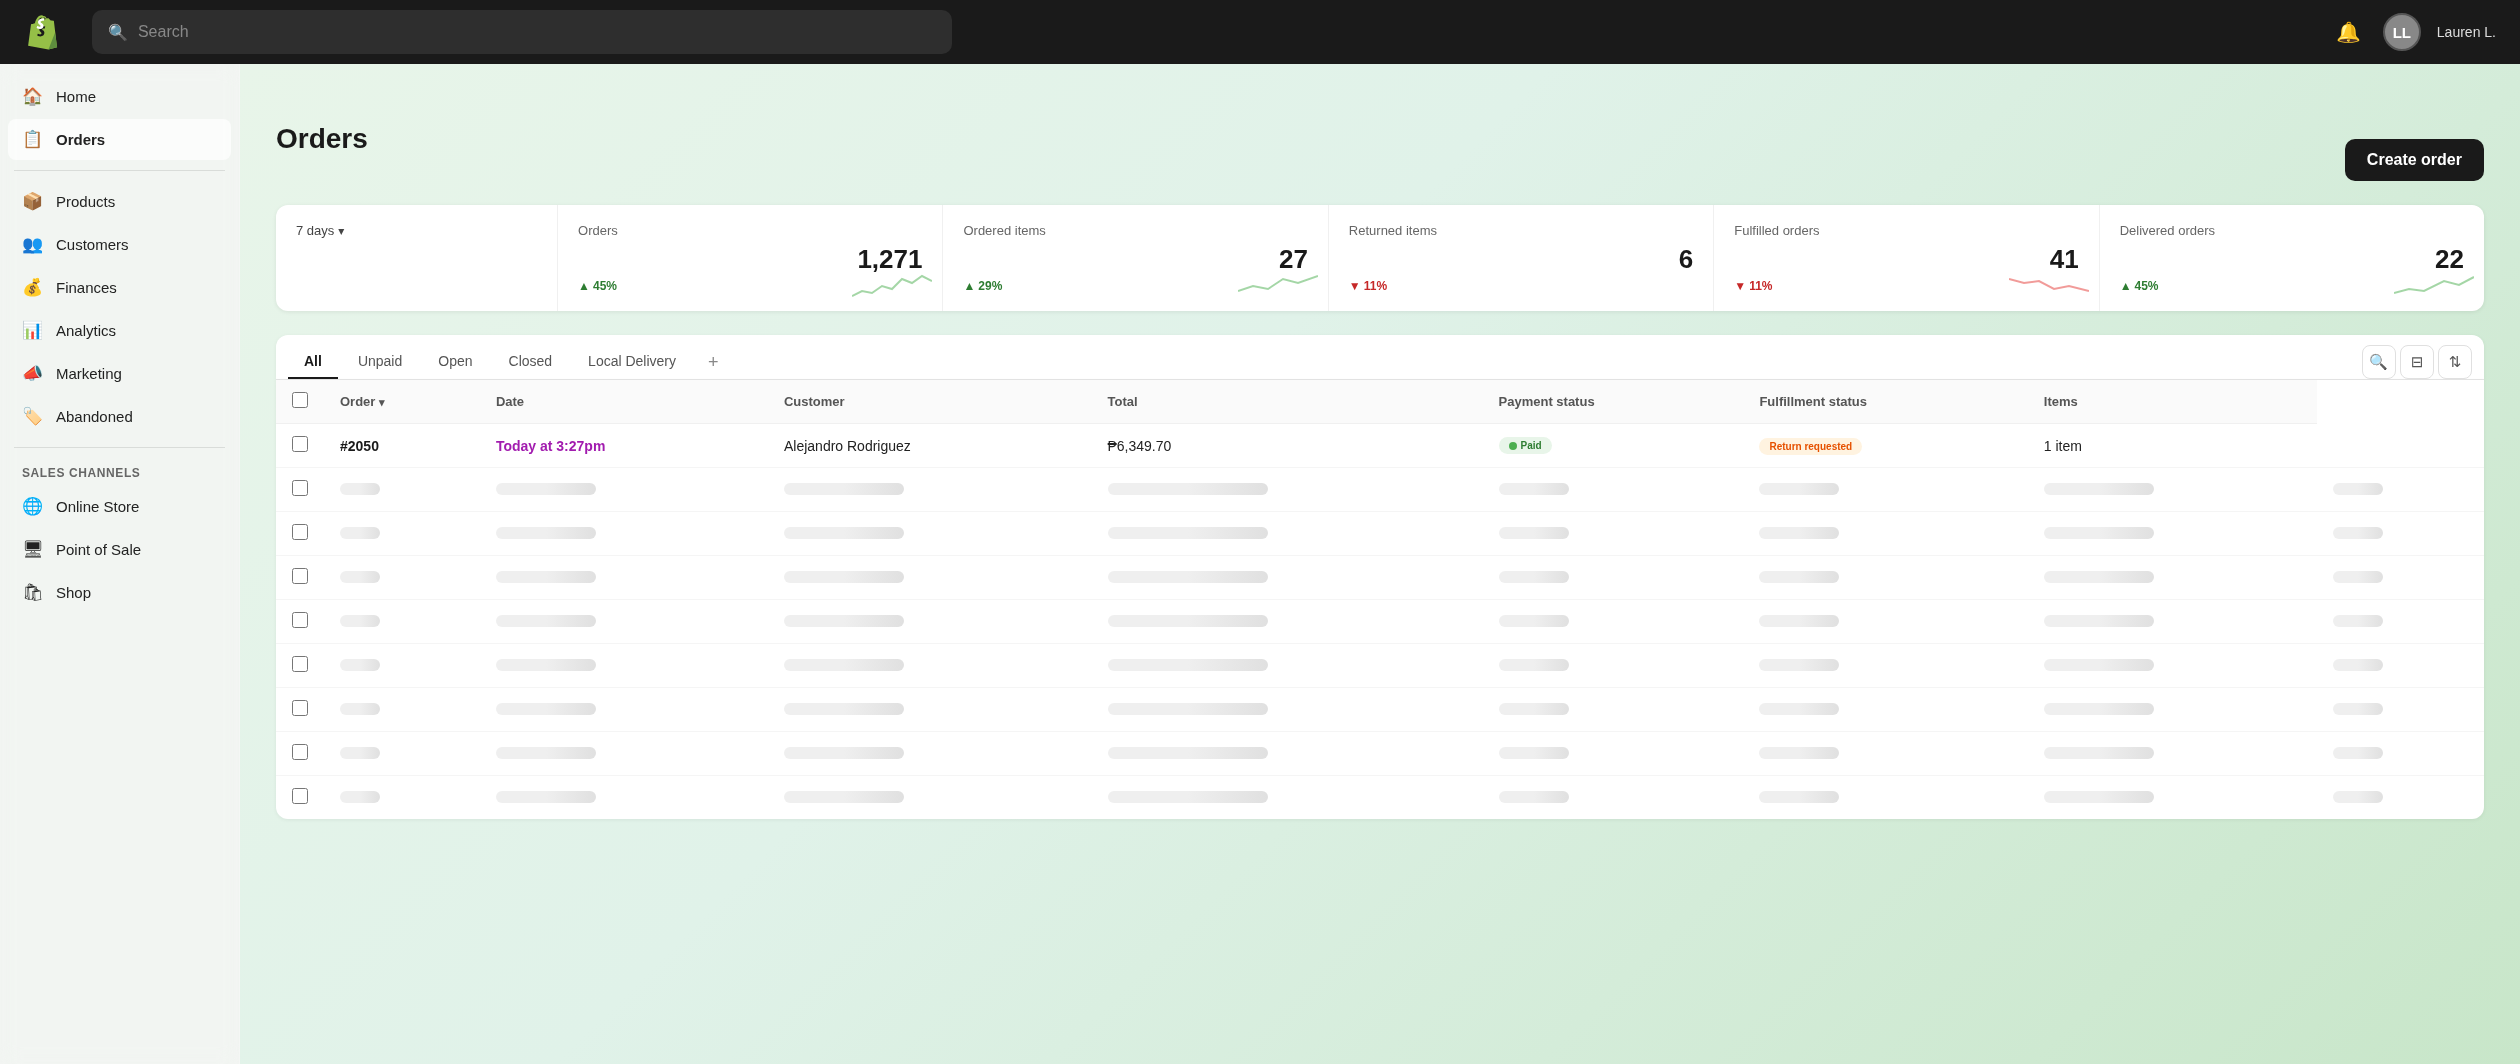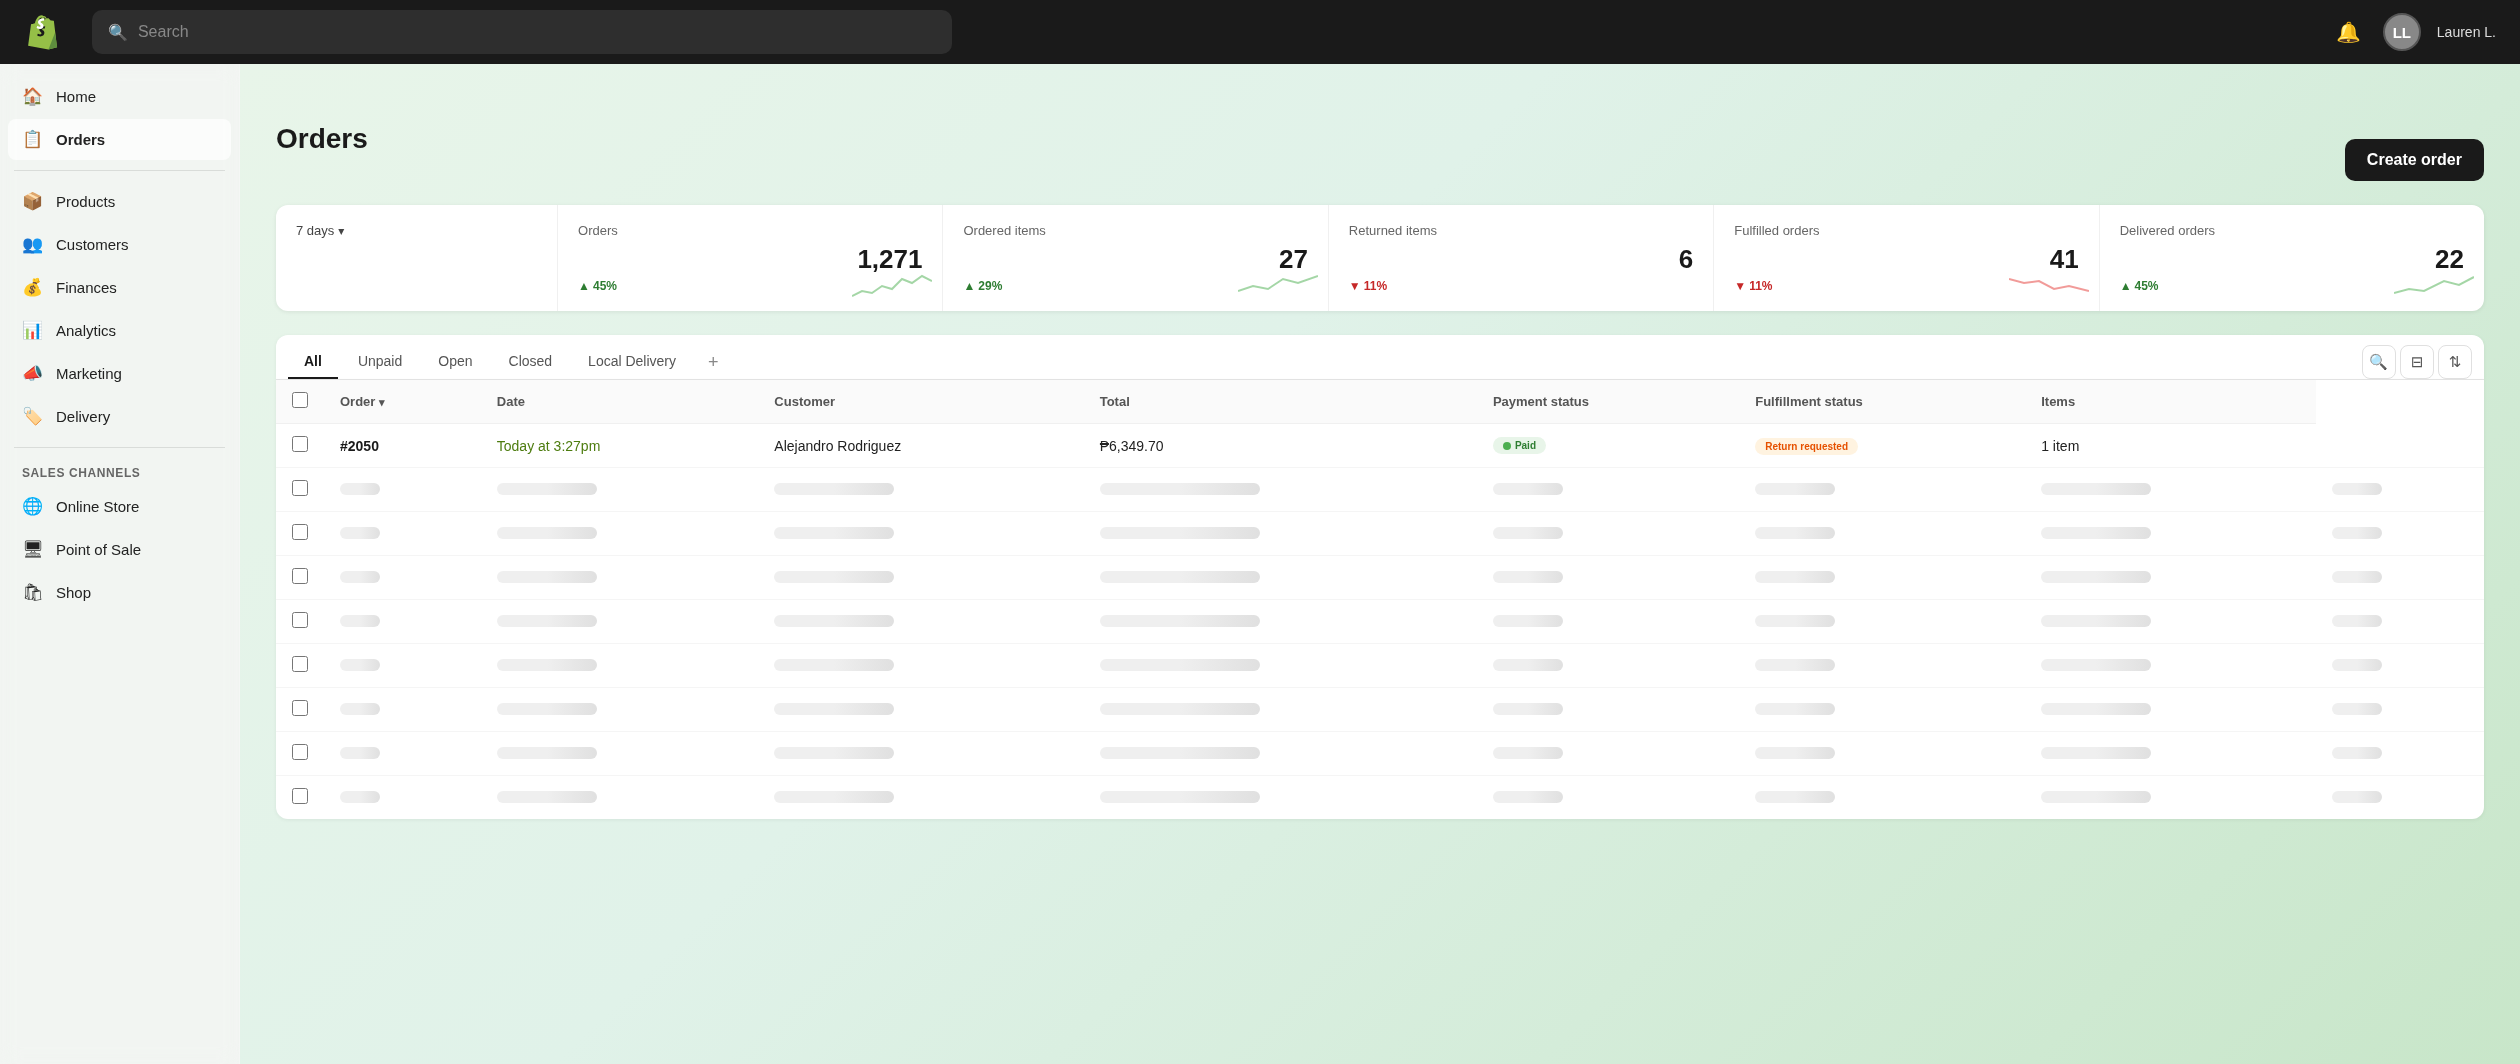--- a/index.html
+++ b/index.html
@@ -412,21 +412,21 @@
     <div class="sidebar-item">
       <span class="icon">📊</span>
       <span>Analytics</span>
     </div>
     <div class="sidebar-item">
       <span class="icon">📣</span>
       <span>Marketing</span>
     </div>
     <div class="sidebar-item">
       <span class="icon">🏷️</span>
-      <span>Delivery</span>
+      <span>Abandoned</span>
     </div>
     <div class="sidebar-divider"></div>
     <div class="sidebar-section-label">Sales channels</div>
     <div class="sidebar-item">
       <span class="icon">🌐</span>
       <span>Online Store</span>
     </div>
     <div class="sidebar-item">
       <span class="icon">🖥</span>
       <span>Point of Sale</span>
@@ -553,21 +553,21 @@
             </tr>
           </thead>
           <tbody id="orders-tbody">
           <tr style="cursor: pointer;">
       <td class="checkbox-cell">
         <input type="checkbox" style="">
       </td>
       <td>
         <a class="order-link">#2050</a>
       </td>
-      <td style="color:#4d7c0f;">Today at 3:27pm</td>
+      <td style="color:#a21caf;font-weight:bold;">Today at 3:27pm</td>
       <td>Alejandro Rodriguez</td>
       <td>₱6,349.70</td>
       <td>
         <span class="badge badge-green">
           <span class="dot dot-green"></span>
           Paid
         </span>
       </td>
       <td>
         <span class="badge badge-orange">

